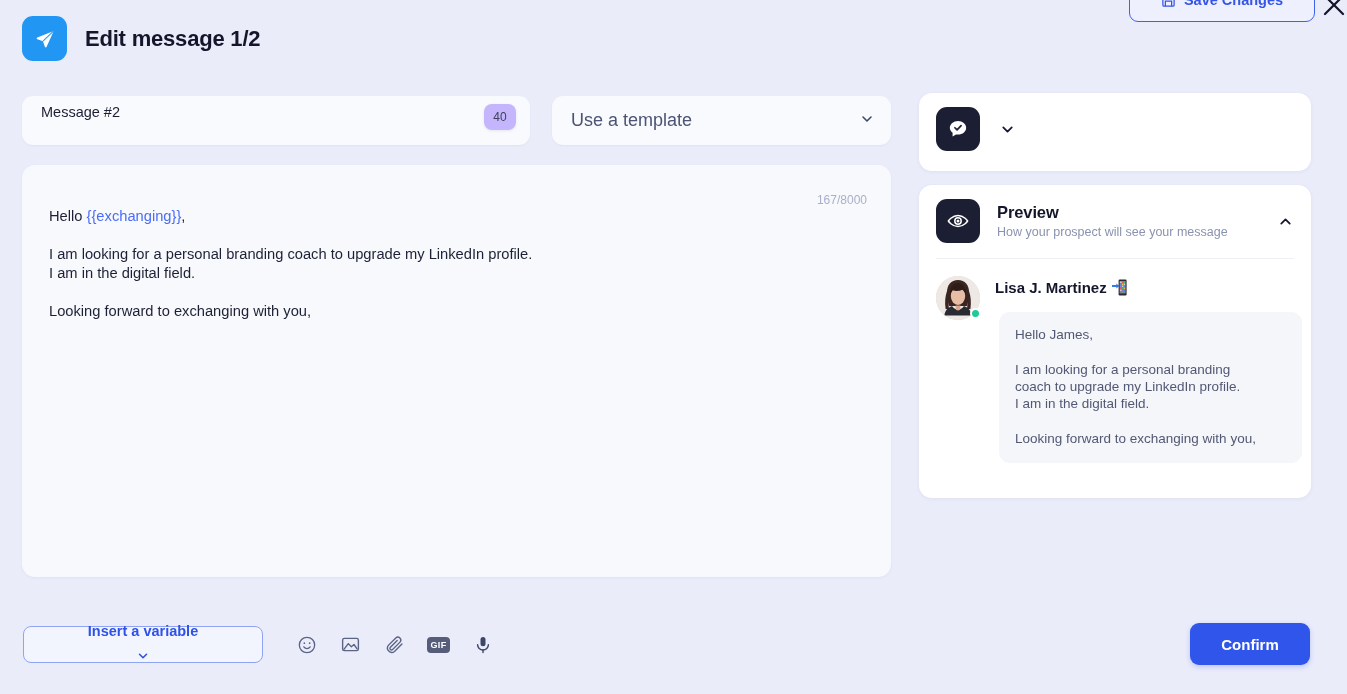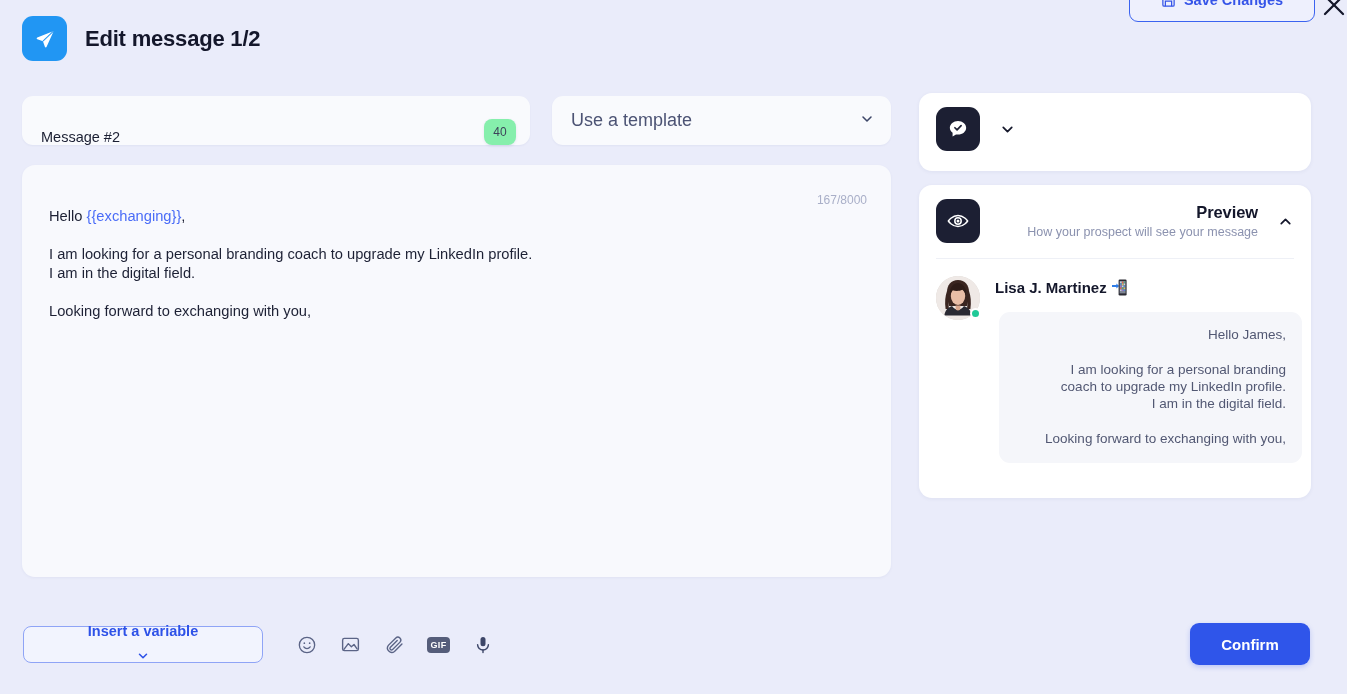--- a/index.html
+++ b/index.html
@@ -77,31 +77,31 @@
   
   .name-field {
     position: absolute;
     left: 22px;
     top: 96px;
     width: 508px;
     height: 49px;
     background: #f9fafd;
     border-radius: 11px;
     display: flex;
-    align-items: flex-end;
-    padding: 16px 14px 0 19px;
+    align-items: flex-start;
+    padding: 8px 14px 0 19px;
     box-shadow: 0 1px 2px rgba(40,50,110,0.05);
   }
   .name-field .val {
     flex: 1;
     font-size: 14.5px;
     color: #1b1f33;
   }
   .count-badge {
-    background: #86efac;
+    background: #c4b5fd;
     border-radius: 8px;
     font-size: 12px;
     color: #3d4259;
     padding: 6px 9px;
     box-shadow: 0 1px 3px rgba(40,50,110,0.10);
     min-width: 32px;
     text-align: center;
   }
 
   .template-select {
@@ -222,21 +222,21 @@
   
   .panel {
     position: absolute;
     left: 919px;
     width: 392px;
     background: #ffffff;
     border-radius: 13px;
     box-shadow: 0 1px 4px rgba(40,50,110,0.06);
   }
   .panel-write { top: 93px; height: 78px; }
-  .panel-preview { top: 185px; height: 313px; text-align: right; }
+  .panel-preview { top: 185px; height: 313px; }
 
   .panel-head {
     display: flex;
     align-items: center;
     padding: 14px 16px 0 17px;
     gap: 17px;
     cursor: pointer;
   }
   .panel-icon {
     width: 44px;

